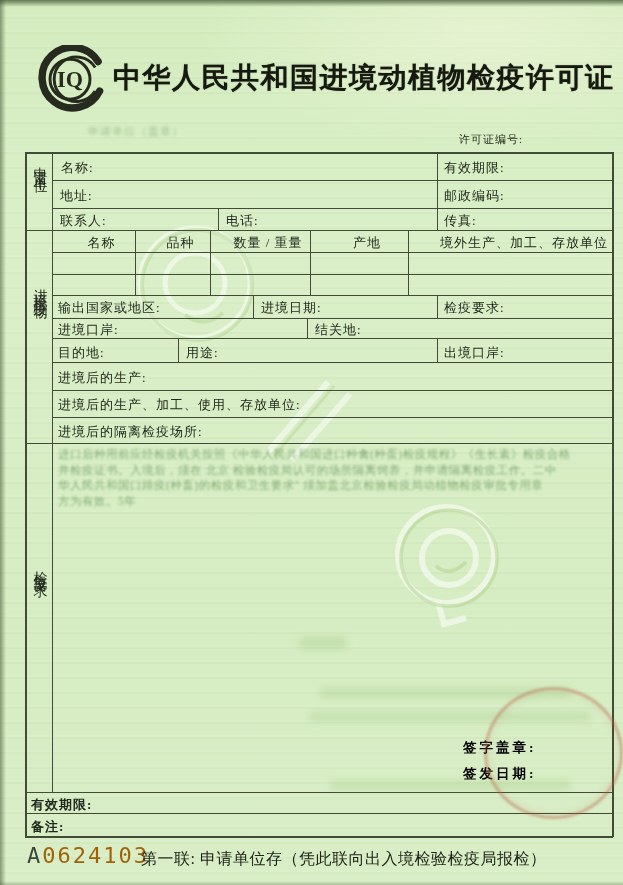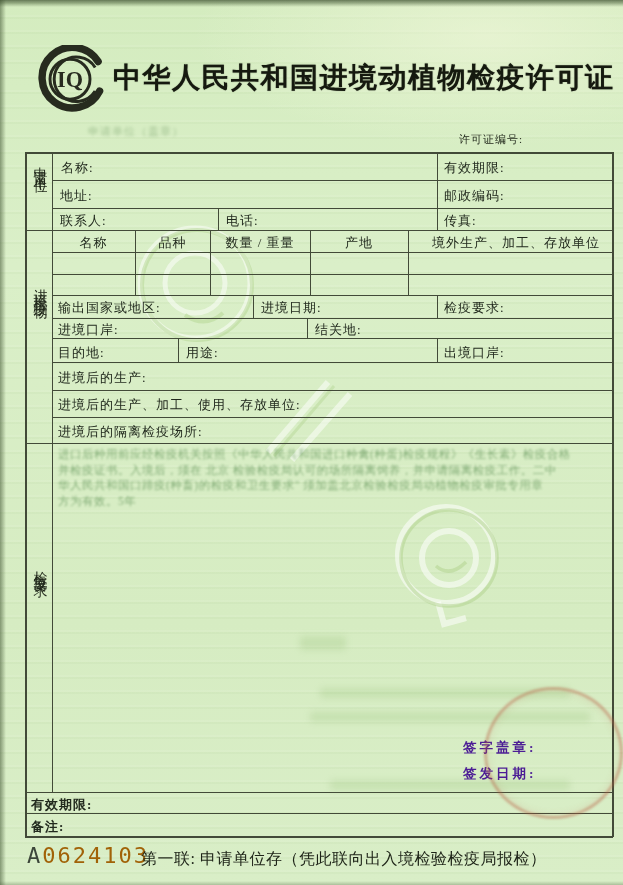--- a/index.html
+++ b/index.html
@@ -32,21 +32,21 @@
     white-space:nowrap;
   }
   .title{
     position:absolute;left:113px;top:59px;width:492px;
     font-family:Liberation Mono, monospace;
     font-size:28px;font-weight:900;color:#15190f;letter-spacing:1.5px;white-space:nowrap;
     text-shadow:0 0 1px rgba(20,25,12,.6);
   }
   .permitno{position:absolute;left:459px;top:132px;font-size:11px;color:#232a1d;letter-spacing:1px;}
 
-  .col-head{position:absolute;font-size:13px;color:#222a1e;text-align:center;letter-spacing:1px;white-space:nowrap;}
+  .col-head{position:absolute;font-size:13px;color:#222a1e;text-align:center;letter-spacing:1px;white-space:nowrap;padding-left:8px;}
 
   .bleed{
     position:absolute;left:58px;top:447px;width:542px;
     font-size:11.5px;line-height:15.5px;color:#3f7a3a;
     filter:blur(1.1px);opacity:.55;letter-spacing:.5px;
   }
   .ghost{
     position:absolute;font-size:11px;color:#57854c;filter:blur(1.6px);opacity:.4;letter-spacing:1px;white-space:nowrap;
   }
   .smudge{position:absolute;background:rgba(140,185,110,.22);filter:blur(3px);border-radius:3px;}
@@ -61,21 +61,21 @@
     position:absolute;left:27px;top:843px;
     font-family:"DejaVu Sans Mono", monospace;font-size:22px;letter-spacing:2px;
   }
   .serial .pfx{color:#3c463a;}
   .serial .num{color:#a16207;}
   .copynote{
     position:absolute;left:141px;top:849px;font-size:16px;color:#1d2317;
     font-weight:normal;letter-spacing:.5px;white-space:nowrap;
   }
   .wm{position:absolute;pointer-events:none;}
-  .sign{position:absolute;font-size:13.5px;color:#4c1d95;letter-spacing:3px;font-weight:bold;}
+  .sign{position:absolute;font-size:13.5px;color:#000000;letter-spacing:3px;font-weight:bold;}
 </style>
 </head>
 <body>
 
 <div class="paper"></div>
 
 <svg class="wm" width="623" height="885" viewBox="0 0 623 885">
   <g fill="none" stroke="rgba(255,255,255,0.5)" stroke-width="5">
     <circle cx="195" cy="283" r="55"></circle>
     <circle cx="195" cy="283" r="30"></circle>

